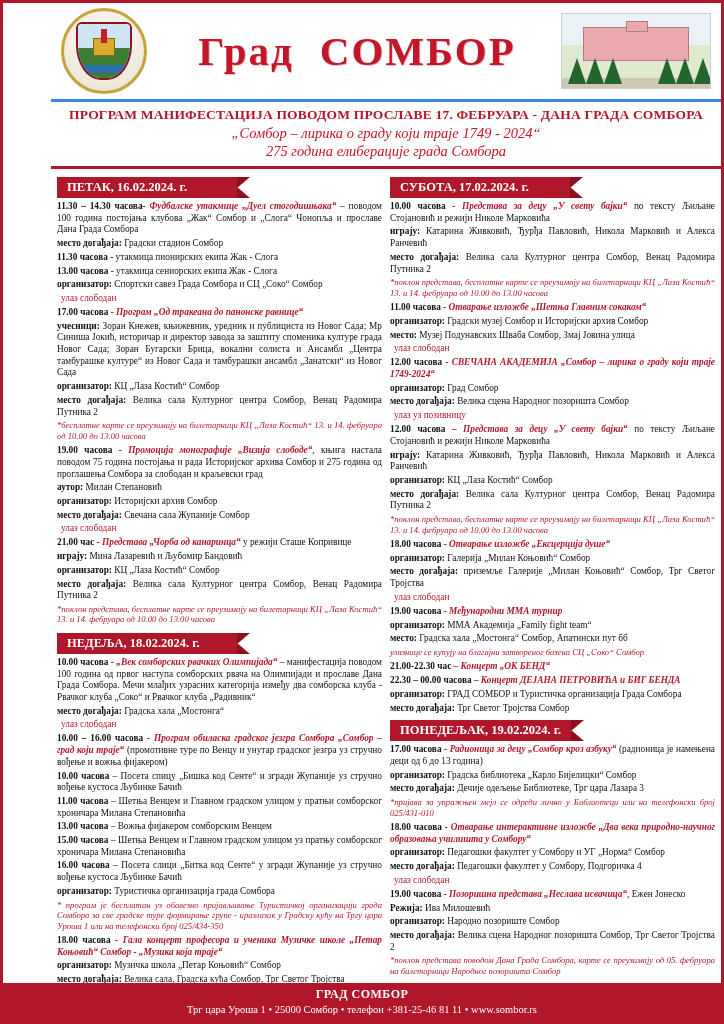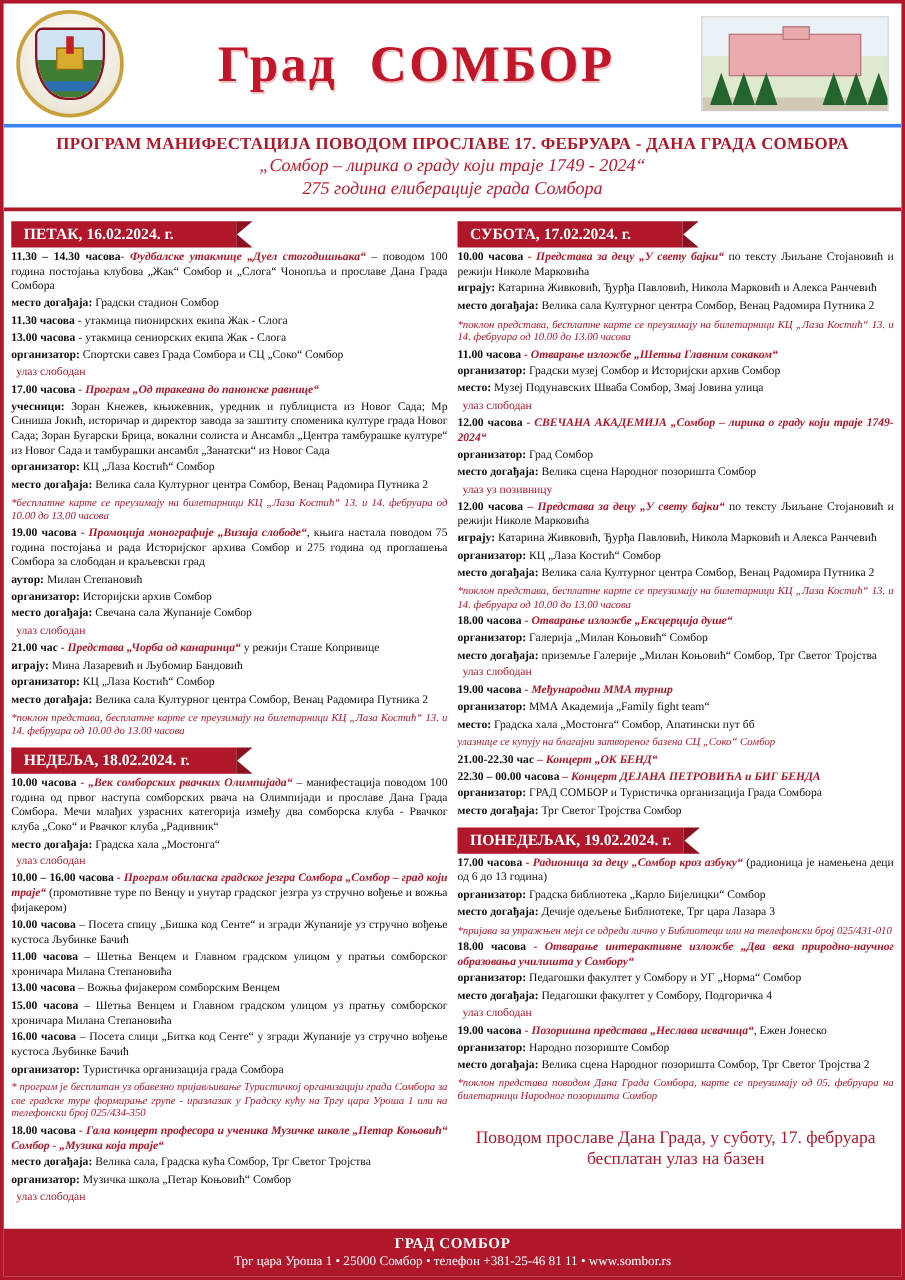--- a/index.html
+++ b/index.html
@@ -9,20 +9,21 @@
     font-family: "Liberation Serif", serif;
     background: #ffffff;
     color: #111;
     overflow: hidden;
   }
   .page {
     position: relative;
     width: 724px; height: 1024px;
     border: 3px solid #b0172a;
     background:#fff;
+    padding-left:48px;
   }
 
   
   .header {
     position: relative;
     height: 96px;
     background: #fff;
     display:flex; align-items:center;
   }
   .crest {
@@ -238,22 +239,22 @@
             <p class="ev"><span class="lbl">10.00 часова</span><span> – Посета спицу „Бишка код Сенте“ и згради Жупаније уз стручно вођење кустоса Љубинке Бачић</span></p>
             <p class="ev"><span class="lbl">11.00 часова</span><span> – Шетња Венцем и Главном градском улицом у пратњи сомборског хроничара Милана Степановића</span></p>
             <p class="ev"><span class="lbl">13.00 часова</span><span> – Вожња фијакером сомборским Венцем</span></p>
             <p class="ev"><span class="lbl">15.00 часова</span><span> – Шетња Венцем и Главном градском улицом уз пратњу сомборског хроничара Милана Степановића</span></p>
             <p class="ev"><span class="lbl">16.00 часова</span><span> – Посета слици „Битка код Сенте“ у згради Жупаније уз стручно вођење кустоса Љубинке Бачић</span></p>
             <p class="ev"><span class="lbl">организатор:</span><span> Туристичка организација града Сомбора</span></p>
             <div class="note">* програм је бесплатан уз обавезно пријављивање Туристичкој организацији града Сомбора за све градске туре формирање групе - иразлазак у Градску кућу на Тргу цара Уроша 1 или на телефонски број 025/434-350</div>
           </div>
           <div>
             <p class="ev"><span class="time">18.00 часова</span><span class="ttl"> - Гала концерт професора и ученика Музичке школе „Петар Коњовић“ Сомбор - „Музика која траје“</span></p>
+            <p class="ev"><span class="lbl">организатор:</span><span> Музичка школа „Петар Коњовић“ Сомбор</span></p>
             <p class="ev"><span class="lbl">место догађаја:</span><span> Велика сала, Градска кућа Сомбор, Трг Светог Тројства</span></p>
-            <p class="ev"><span class="lbl">организатор:</span><span> Музичка школа „Петар Коњовић“ Сомбор</span></p>
             <div class="free">улаз слободан</div>
           </div>
         </div>
     </div>
 
     <div class="col">
       <div class="daybar">
         <span>СУБОТА, 17.02.2024. г.</span>
         <span class="ribbon"></span><span class="ribbon2"></span>
       </div>
@@ -317,20 +318,21 @@
             <div class="note">*пријава за упражњен мејл се одреди лично у Библиотеци или на телефонски број 025/431-010</div>
           </div>
           <div>
             <p class="ev"><span class="time">18.00 часова</span><span class="ttl"> - Отварање интерактивне изложбе „Два века природно-научног образовања училишта у Сомбору“</span></p>
             <p class="ev"><span class="lbl">организатор:</span><span> Педагошки факултет у Сомбору и УГ „Норма“ Сомбор</span></p>
             <p class="ev"><span class="lbl">место догађаја:</span><span> Педагошки факултет у Сомбору, Подгоричка 4</span></p>
             <div class="free">улаз слободан</div>
           </div>
           <div>
             <p class="ev"><span class="time">19.00 часова</span><span class="ttl"> - Позоришна представа „Неслава исвачица“</span><span>, Ежен Јонеско</span></p>
+            <p class="ev"><span class="lbl">Режија:</span><span> Ива Милошевић</span></p>
             <p class="ev"><span class="lbl">организатор:</span><span> Народно позориште Сомбор</span></p>
             <p class="ev"><span class="lbl">место догађаја:</span><span> Велика сцена Народног позоришта Сомбор, Трг Светог Тројства 2</span></p>
             <div class="note">*поклон представа поводом Дана Града Сомбора, карте се преузимају од 05. фебруара на билетарници Народног позоришта Сомбор</div>
           </div>
         </div>
 
       <div class="bigred">
         <div>Поводом прославе Дана Града, у суботу, 17. фебруара</div>
         <div>бесплатан улаз на базен</div>
       </div>

